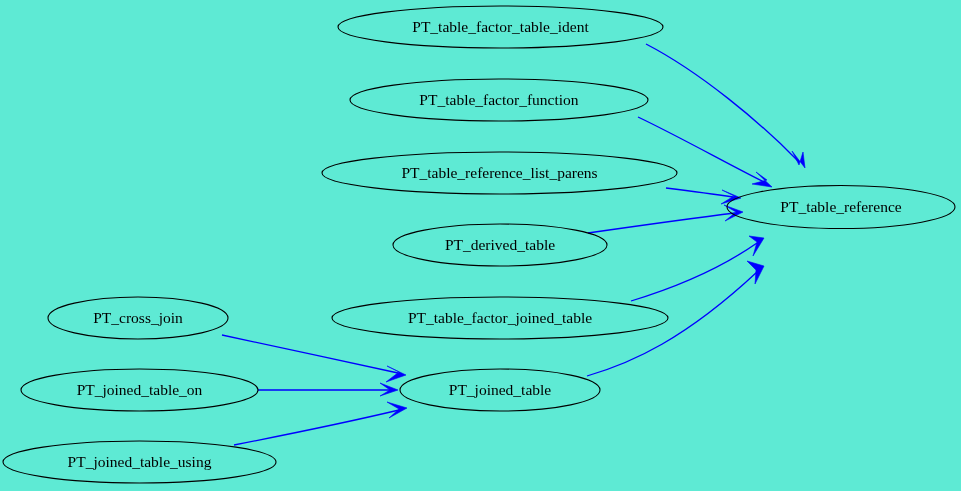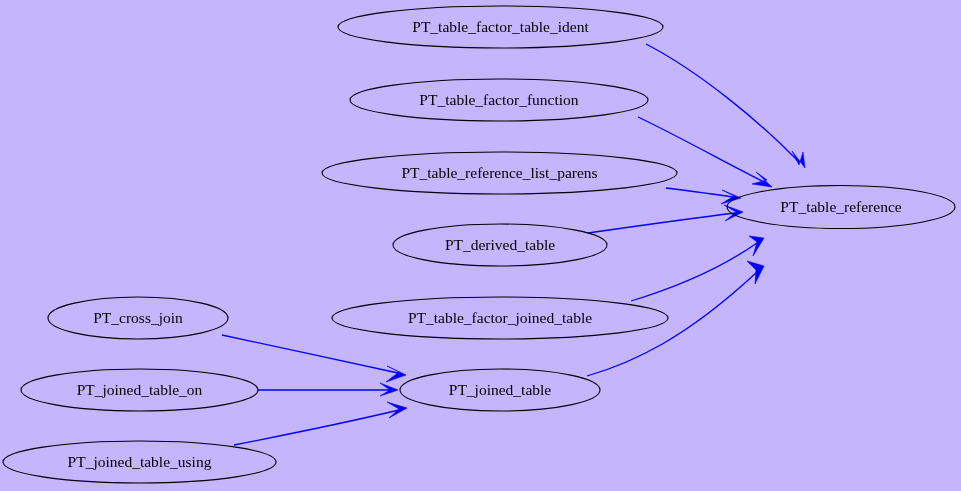--- a/index.html
+++ b/index.html
@@ -5,21 +5,21 @@
 <style>
   html, body {
     margin: 0;
     padding: 0;
     background: #ffffff;
   }
   #graph-root {
     position: relative;
     width: 961px;
     height: 491px;
-    background: #c4b5fd;
+    background: #5eead4;
     overflow: hidden;
     font-family: "Liberation Serif", "DejaVu Serif", serif;
   }
   #graph-svg {
     position: absolute;
     top: 0;
     left: 0;
     width: 961px;
     height: 491px;
     display: block;

